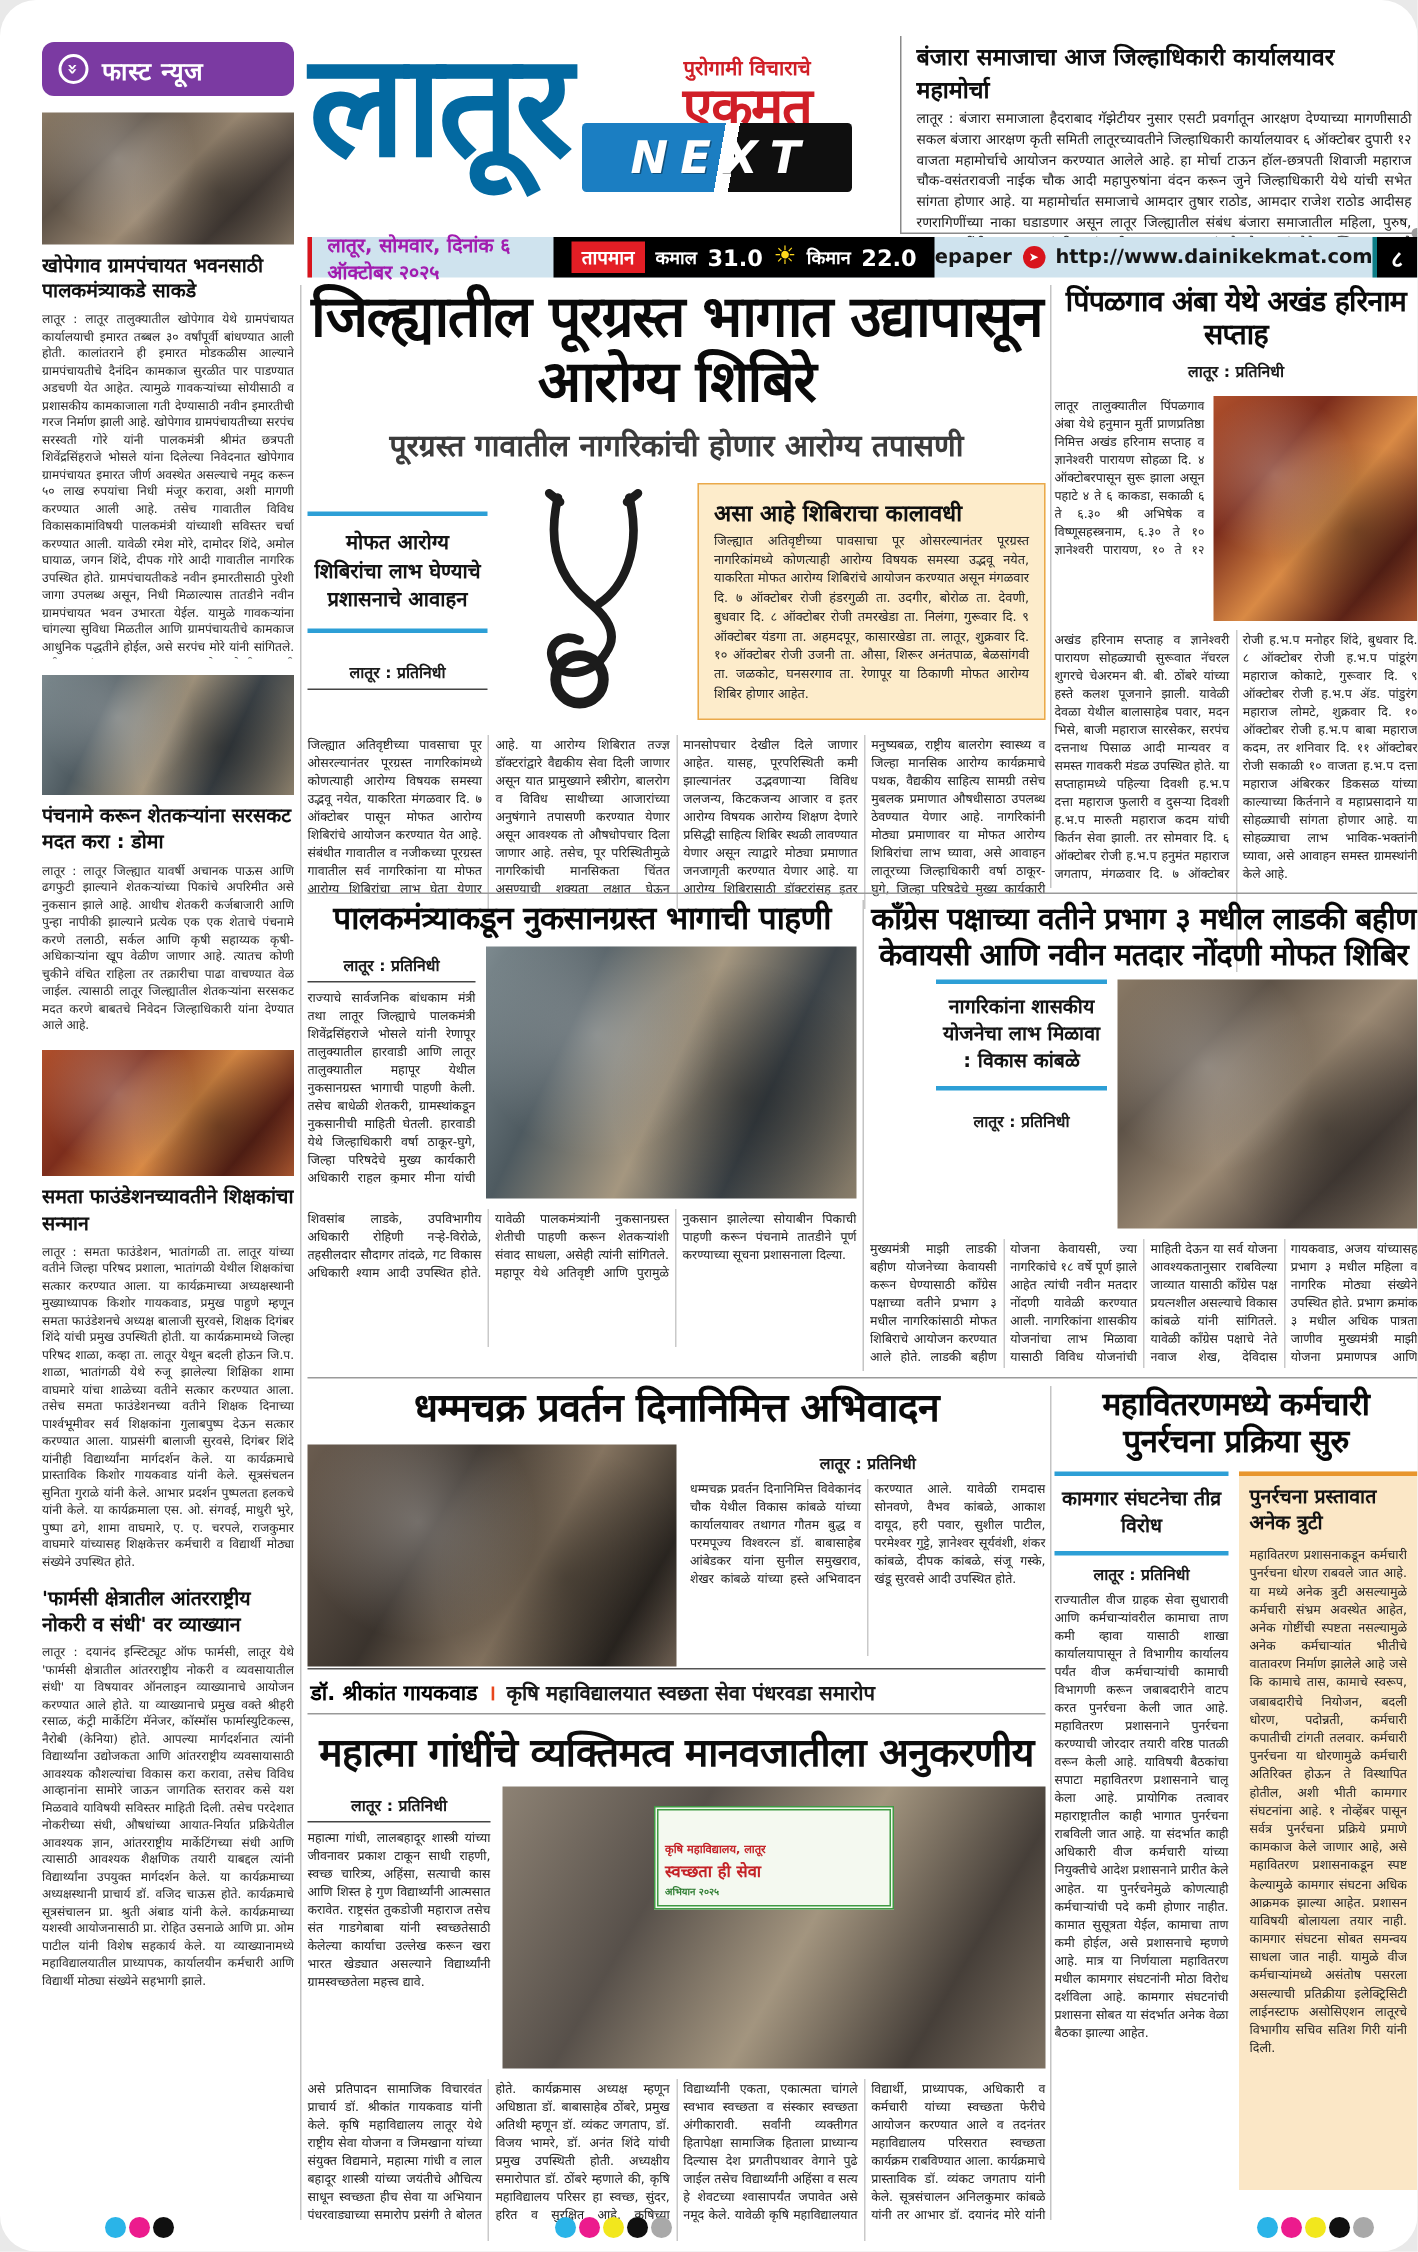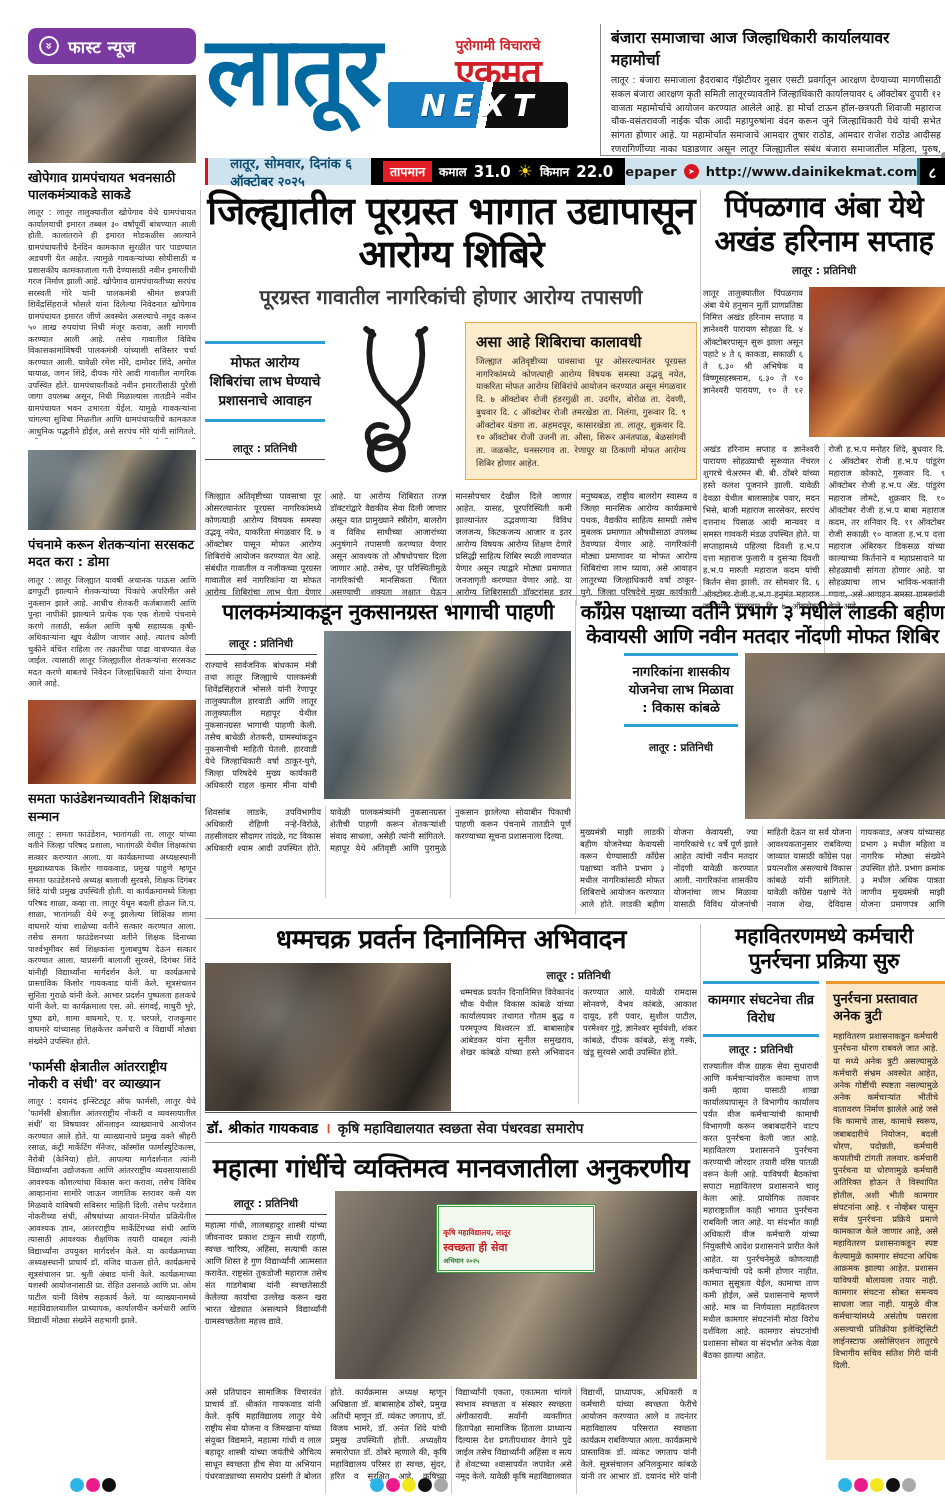--- a/index.html
+++ b/index.html
@@ -1,18 +1,18 @@
 <!DOCTYPE html>
 <html><head>
 <meta charset="utf-8">
 <style>
   * { margin:0; padding:0; box-sizing:border-box; }
   html,body { background:#e9e9e9; }
   body { font-family:"DejaVu Sans", sans-serif; }
-  .page { position:relative; width:945px; height:1501px; background:#ffffff; margin:0 auto; overflow:hidden; color:#1c1c1c; }
+  .page { position:relative; width:945px; height:1501px; background:#ffffff; margin:0 auto; overflow:hidden; color:#1c1c1c;border-radius:24px; }
 
   
   .photo { background:linear-gradient(135deg,#8a7a66 0%,#5d5247 28%,#9c8a74 52%,#4a413b 76%,#7d6f5e 100%); position:relative; overflow:hidden; }
   .photo::after { content:""; position:absolute; inset:0; background:radial-gradient(circle at 30% 35%, rgba(255,255,255,.28), transparent 40%), radial-gradient(circle at 70% 60%, rgba(0,0,0,.30), transparent 45%); }
   .photo.warm { background:linear-gradient(130deg,#b0502c 0%,#7c2d1c 30%,#d98a45 55%,#5d2317 80%,#a4542e 100%); }
   .photo.indoor { background:linear-gradient(120deg,#6b5d50 0%,#3a332d 35%,#857460 60%,#2c2722 85%,#6b5d50 100%); }
   .photo.crowd { background:linear-gradient(115deg,#7d8a8f 0%,#4e5a60 25%,#a59780 50%,#3d4449 72%,#8a7e6a 100%); }
   .byline { text-align:center; font-weight:bold; font-size:10.5px; padding:5px 0 4px; }
   .rule-b { border-bottom:1px solid #444; }
   .body-txt { font-size:8.3px; line-height:1.45; text-align:justify; color:#232323; overflow:hidden; }
@@ -45,21 +45,21 @@
 
   
   .banjara { position:absolute; left:600px; top:24px; width:345px; height:132px; border-left:1px solid #8a8a8a; border-bottom:1px solid #8a8a8a; padding:2px 4px 0 10px; }
   .banjara::after { content:""; position:absolute; right:-3px; bottom:-4px; width:7px; height:7px; border-radius:50%; background:#9a9a9a; }
   .banjara-head { font-size:15.5px; font-weight:800; margin-bottom:3px; color:#0e0e0e; }
   .banjara-body { font-size:9.2px; line-height:1.5; text-align:justify; color:#222; }
 
   
   .dateline { position:absolute; left:205px; top:158px; width:740px; height:27px; display:flex; align-items:stretch; background:#cfe3ee; }
   .dl-accent { width:5px; background:#d8141c; }
-  .dl-date { display:flex; align-items:center; padding:0 14px 0 22px; font-size:13px; font-weight:bold; color:#0c4a6e; }
+  .dl-date { display:flex; align-items:center; padding:0 14px 0 10px; font-size:13px; font-weight:bold; color:#a21caf; }
   .dl-temp { background:#000; color:#fff; display:flex; align-items:center; gap:7px; padding:0 12px; }
   .dl-temp-label { background:#e41e25; color:#fff; font-weight:bold; font-size:12.5px; padding:2px 7px; }
   .dl-k { font-size:12px; font-weight:bold; }
   .dl-v { font-size:15px; font-weight:bold; }
   .dl-sun { color:#ffd91c; font-size:17px; line-height:1; }
   .dl-epaper { flex:1; display:flex; align-items:center; justify-content:center; gap:7px; font-size:13px; font-weight:bold; color:#151515; }
   .ep-icon { width:15px; height:15px; background:#d8141c; border-radius:50%; color:#fff; font-size:8px; display:flex; align-items:center; justify-content:center; }
   .dl-sep { width:4px; background:#0d7d86; }
   .dl-page { width:40px; background:#000; color:#fff; display:flex; align-items:center; justify-content:center; font-size:15px; font-weight:bold; }
 
@@ -71,21 +71,21 @@
   .promo { width:120px; flex:0 0 120px; }
   .promo-box { border-top:3px solid #2d9fd6; border-bottom:3px solid #2d9fd6; padding:9px 2px; font-size:13.5px; font-weight:800; text-align:center; line-height:1.4; color:#141414; }
   .steth { width:92px; flex:0 0 92px; display:flex; justify-content:center; }
   .infobox { flex:1; background:#fdeccb; border:1px solid #eaa94a; padding:8px 10px 9px; }
   .infobox-title { font-size:15px; font-weight:800; margin-bottom:4px; color:#101010; }
   .infobox-body { font-size:8.5px; line-height:1.5; text-align:justify; color:#272727; }
   .ms-body { margin-top:10px; height:116px; }
 
   
   .harinam { position:absolute; left:703px; top:190px; width:242px; }
-  .hr-headline { font-size:29px; font-weight:800; line-height:1.18; text-align:center; letter-spacing:-.5px; color:#0a0a0a; }
+  .hr-headline { font-size:19px; font-weight:800; line-height:1.18; text-align:center; letter-spacing:-.5px; color:#0a0a0a; }
   .hr-top { margin-top:6px; display:flex; gap:6px; }
   .hr-left { width:100px; flex:0 0 100px; }
   .hr-photo { flex:1; height:150px; }
   .hr-left .body-txt { height:108px; }
   .hr-bottom { margin-top:6px; height:228px; }
 
   
   .palak { position:absolute; left:205px; top:600px; width:366px; }
   .sec-headline { font-size:21px; font-weight:800; text-align:center; letter-spacing:-.4px; line-height:1.2; color:#0a0a0a; }
   .pk-row { display:flex; gap:7px; margin-top:6px; }

